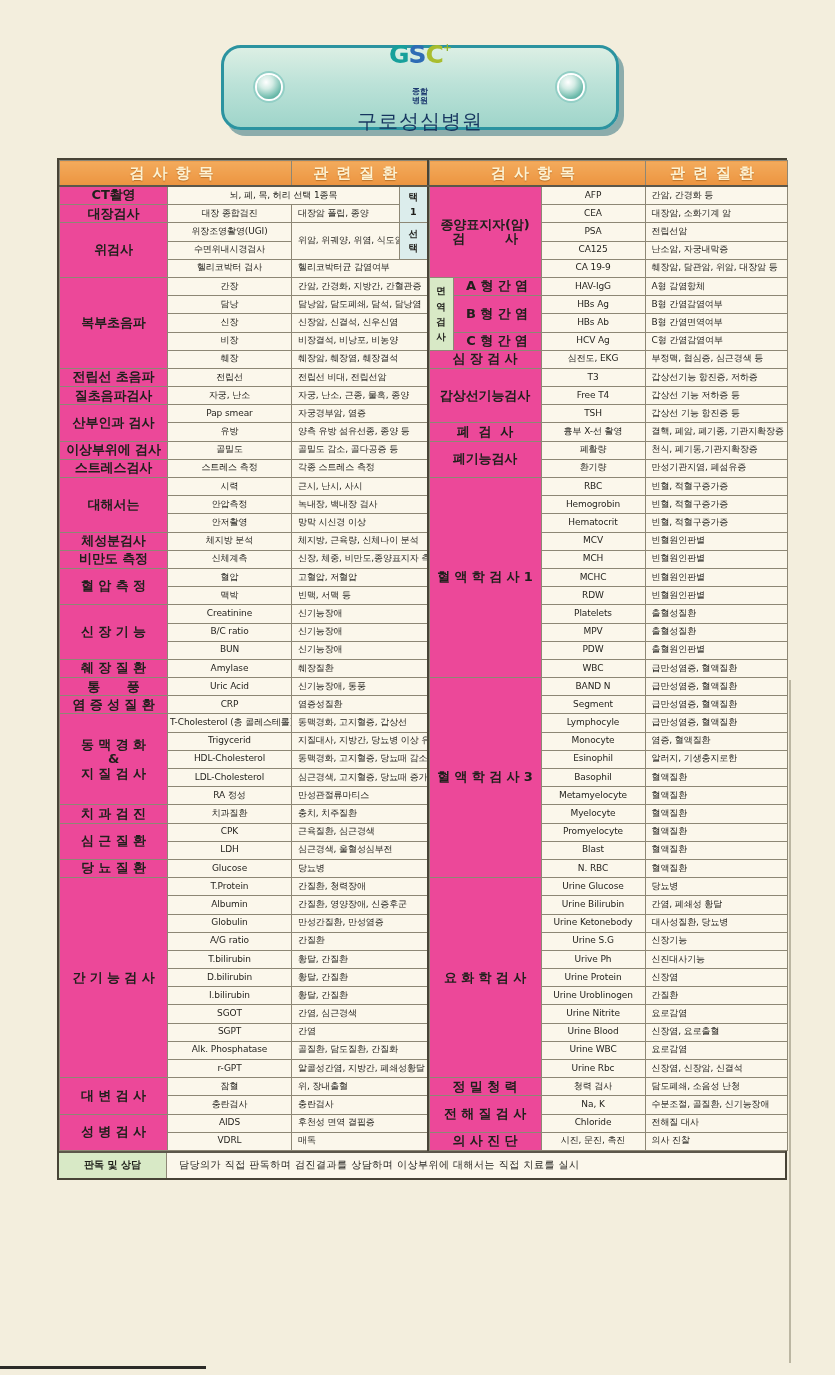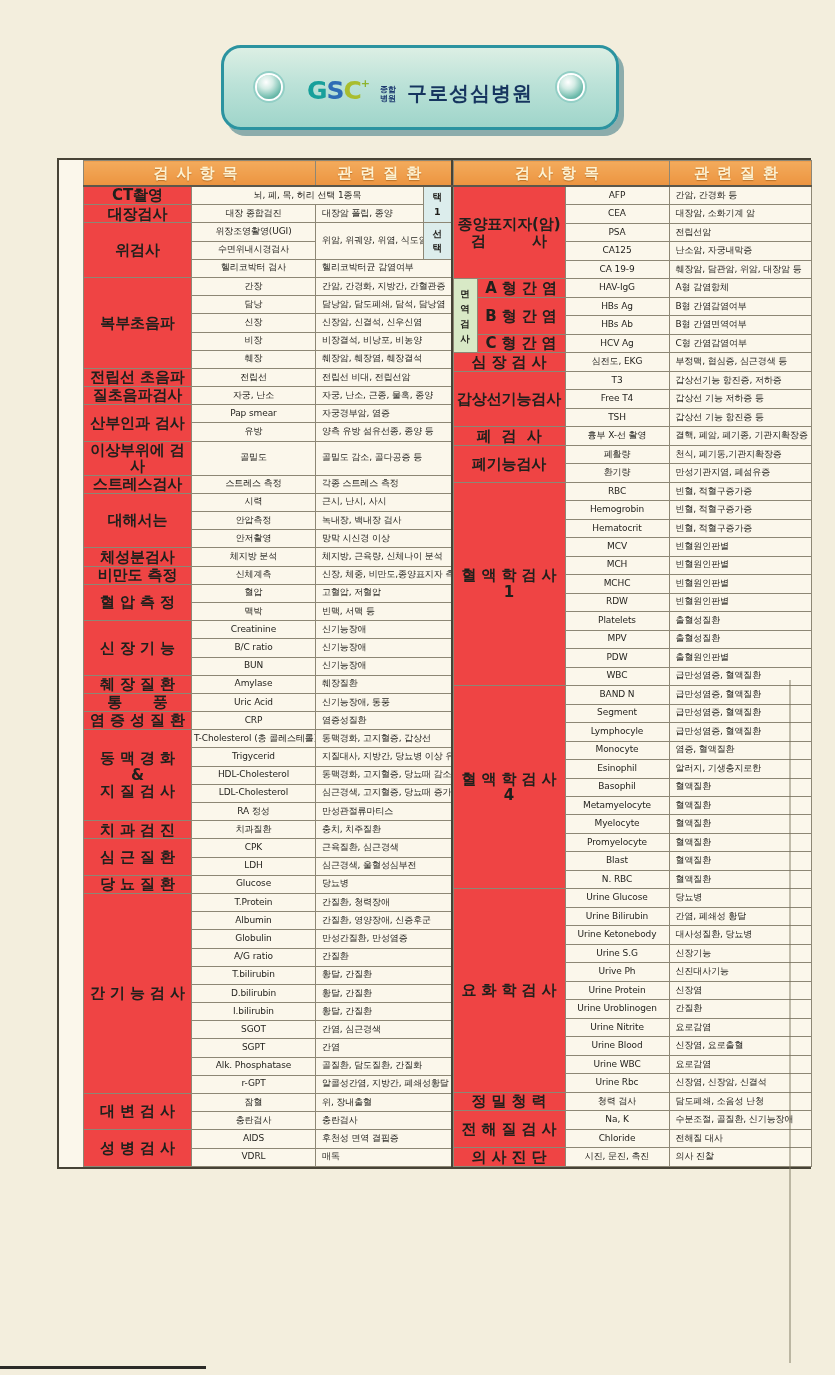--- a/index.html
+++ b/index.html
@@ -18,49 +18,49 @@
     box-shadow:5px 6px 0 rgba(38,106,122,.5);
     display:flex;flex-direction:column;align-items:center;justify-content:center;
   }
   .badge .circle{
     position:absolute;top:27px;width:24px;height:24px;border-radius:50%;
     background:radial-gradient(circle at 38% 30%,#ffffff 0%,#d4ece5 30%,#6ebbac 70%,#3f978a 100%);
     box-shadow:0 0 0 2px #ffffff,0 0 0 4px #93cfc6;
   }
   .badge .circle.l{left:33px;}
   .badge .circle.r{right:33px;}
-  .logo-row{display:flex;align-items:flex-end;gap:11px;line-height:1;margin-bottom:2px;}
+  .logo-row{display:flex;align-items:center;gap:5px;line-height:1;margin-bottom:2px;flex-direction:column;}
   .gsc{font-weight:900;font-size:25px;letter-spacing:-1px;}
   .gsc .g{color:#17a09b;}
   .gsc .s{color:#2e6cb5;}
   .gsc .c{color:#a9bd2e;}
   .gsc .plus{font-size:11px;color:#8db32e;vertical-align:top;}
   .mini-badge{display:flex;flex-direction:column;font-size:8px;font-weight:bold;color:#1d3a70;line-height:1.1;text-align:center;margin-top:16px;}
-  .hospital{font-size:20px;font-weight:700;color:#16355f;letter-spacing:1px;}
+  .hospital{font-size:20px;font-weight:400;color:#16355f;letter-spacing:1px;}
   .main-title{font-size:31px;font-weight:900;color:#2e7ba9;letter-spacing:7px;line-height:1.05;}
   
   .sheet{
     position:absolute;left:57px;top:158px;width:726px;
-    border:2px solid #474336;background:#fbf7eb;padding-left:24px;
+    border:2px solid #474336;background:#fbf7eb;
   }
   .tables{display:flex;}
   table{border-collapse:collapse;table-layout:fixed;}
   .t-left{width:368px;border-right:2px solid #474336;}
   .t-right{width:358px;}
   th,td{border:1px solid #8d8775;overflow:hidden;}
   thead th{
     height:22px;
     background:linear-gradient(180deg,#f3ab5c 0%,#ec9440 100%);
     color:#fdf2d2;font-size:15px;font-weight:bold;letter-spacing:8px;
     text-shadow:0 1px 1px rgba(150,82,15,.55);
     border-bottom:2px solid #5c574a;
   }
   td{height:17.2px;font-size:9px;letter-spacing:-0.1px;line-height:1.1;padding:0 2px;}
   td.cat{
-    background:#ef4444;font-weight:bold;font-size:15px;text-align:center;
+    background:#ec4899;font-weight:bold;font-size:13px;text-align:center;
     white-space:pre-wrap;color:#20201c;
   }
   td.imm{
     background:#d8e9c6;font-weight:bold;font-size:9.5px;text-align:center;
     white-space:pre-wrap;line-height:1.6;color:#20201c;
   }
   td.sub{background:#fbf7eb;text-align:center;white-space:nowrap;}
   td.dis{background:#fbf7eb;text-align:left;padding-left:6px;white-space:nowrap;}
   td.sel{
     background:#dcedec;font-weight:bold;font-size:9.5px;text-align:center;
@@ -486,21 +486,21 @@
           </tr>
           <tr>
             <td class="sub">PDW</td>
             <td class="dis">출혈원인판별</td>
           </tr>
           <tr>
             <td class="sub">WBC</td>
             <td class="dis">급만성염증, 혈액질환</td>
           </tr>
           <tr>
-            <td class="cat" rowspan="11" colspan="2">혈 액 학 검 사 4</td>
+            <td class="cat" rowspan="11" colspan="2">혈 액 학 검 사 3</td>
             <td class="sub">BAND N</td>
             <td class="dis">급만성염증, 혈액질환</td>
           </tr>
           <tr>
             <td class="sub">Segment</td>
             <td class="dis">급만성염증, 혈액질환</td>
           </tr>
           <tr>
             <td class="sub">Lymphocyle</td>
             <td class="dis">급만성염증, 혈액질환</td>
@@ -596,17 +596,21 @@
             <td class="sub">Chloride</td>
             <td class="dis">전해질 대사</td>
           </tr>
           <tr>
             <td class="cat" colspan="2">의 사 진 단</td>
             <td class="sub">시진, 문진, 촉진</td>
             <td class="dis">의사 진찰</td>
           </tr>
         </tbody>
     </table>
+  </div>
+  <div class="footer-row">
+    <div class="footer-label">판독 및 상담</div>
+    <div class="footer-text">담당의가 직접 판독하며 검진결과를 상담하며 이상부위에 대해서는 직접 치료를 실시</div>
   </div>
 </div>
 
 <div class="artifact-right"></div>
 <div class="artifact-bottom"></div>
 
 </body></html>

